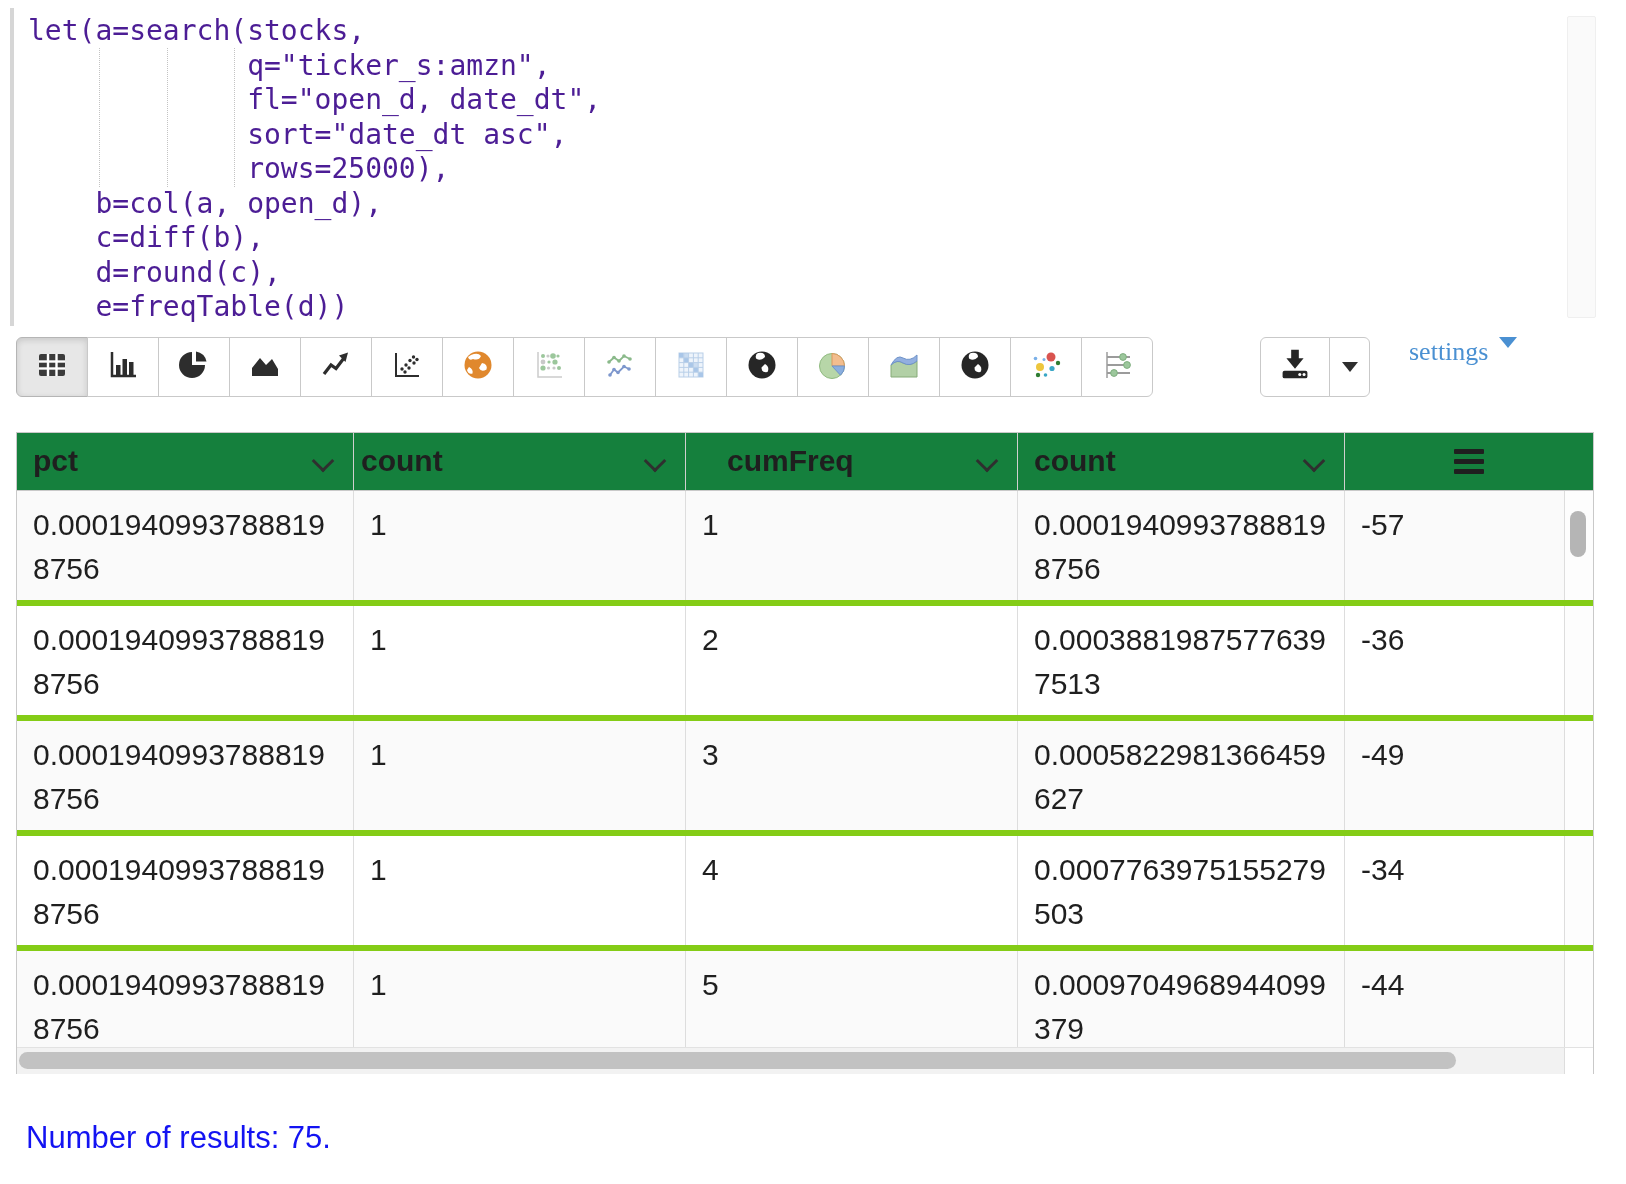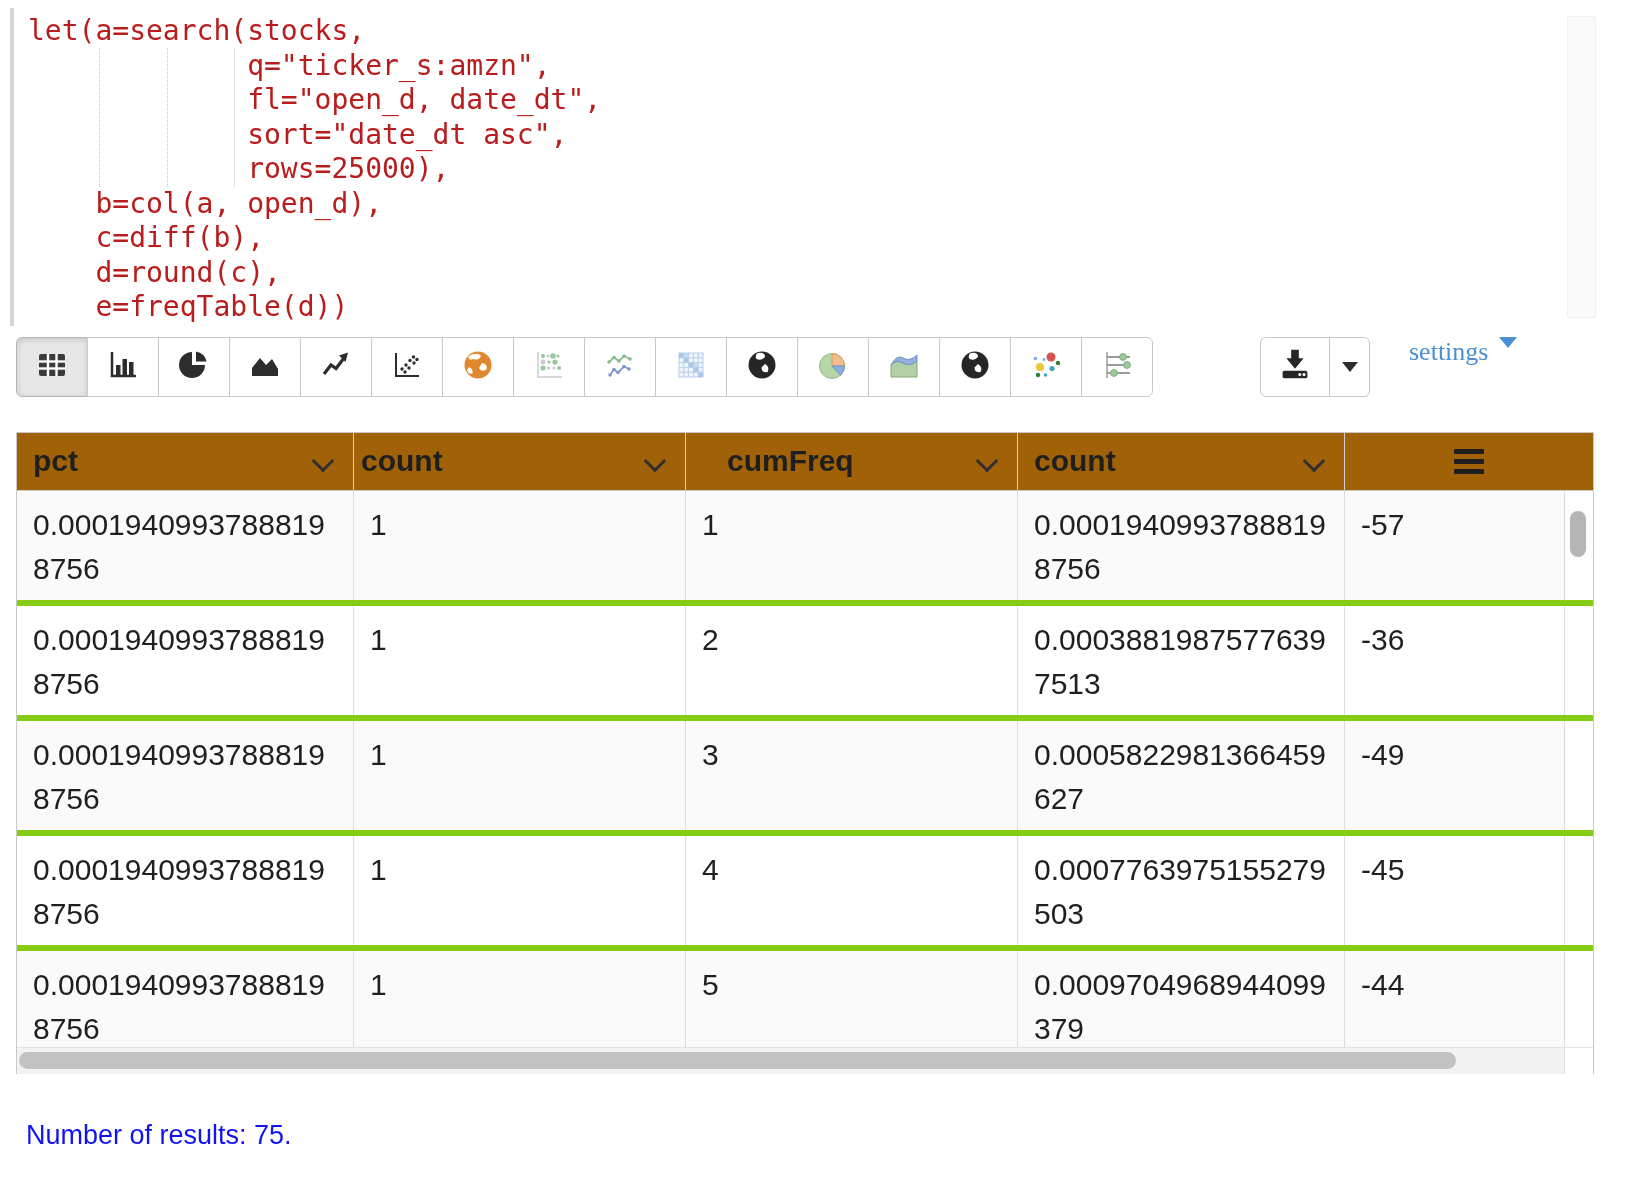--- a/index.html
+++ b/index.html
@@ -6,21 +6,21 @@
   body {
     width:1626px; height:1184px; position:relative; overflow:hidden;
     background:#fff; font-family:"Liberation Sans",sans-serif;
   }
 
   
   .editor { position:absolute; left:10px; top:8px; width:1588px; height:318px;
             border-left:4px solid #d6d6d6; }
   .editor pre { margin:0; padding:6px 0 0 14px;
     font-family:"DejaVu Sans Mono",monospace; font-size:28px; line-height:34.5px;
-    color:#b91c1c; white-space:pre; }
+    color:#4c1d95; white-space:pre; }
   .indent-guide { position:absolute; top:40px; height:139px; width:0;
     border-left:1px dotted #c3c3c3; }
   .ig1 { left:85px; } .ig2 { left:153px; } .ig3 { left:220px; }
   .editor-scroll { position:absolute; left:1553px; top:8px; width:27px; height:300px;
     background:#fafafa; border:1px solid #efefef; border-radius:2px; }
 
   
   .toolbar-group { position:absolute; left:16px; top:337px; display:flex; }
   .tbtn { width:72px; height:60px; background:#fff; border:1px solid #c9c9c9;
     margin-left:-1px; display:flex; align-items:center; justify-content:center;
@@ -41,21 +41,21 @@
 
   .settings { position:absolute; left:1409px; top:337px; height:60px;
     display:flex; gap:11px; cursor:pointer;font-family:Liberation Serif, serif; }
   .settings-label { font-size:26px; color:#4a90d2; }
   .caret-blue { width:0; height:0; border-left:9px solid transparent;
     border-right:9px solid transparent; border-top:11px solid #4a90d2; }
 
   
   .dtable { position:absolute; left:16px; top:432px; width:1578px; height:642px;
     box-sizing:border-box; border:1px solid #c9c9c9; background:#fff; }
-  .thead { display:flex; height:58px; background:#a16207;
+  .thead { display:flex; height:58px; background:#15803d;
     border-bottom:1px solid #c9c9c9; box-sizing:border-box; }
   .th { position:relative; box-sizing:border-box; border-left:1px solid #cfcfcf;
     font-weight:bold; font-size:30px; line-height:56px; color:#1f1f1f;
     padding-left:16px; overflow:hidden; }
   .th:first-child { border-left:none; }
   .hw1{width:336px;} .hw2{width:332px;padding-left:7px;} .hw3{width:332px;padding-left:41px;} .hw4{width:327px;} .hw5{width:195px;}
   .hmenu { flex:1; display:flex; align-items:center; justify-content:center;
     border-left:1px solid #cfcfcf; cursor:pointer; }
   .chev { position:absolute; right:22px; top:20px; width:13px; height:13px;
     border-left:3px solid #2f2f2f; border-bottom:3px solid #2f2f2f;
@@ -75,21 +75,21 @@
     background:#b5b5b5; border-radius:8px; cursor:pointer; }
 
   .hscroll { position:relative; height:26px; background:#f2f2f2;
     border-top:1px solid #e2e2e2; box-sizing:content-box; }
   .hcorner { position:absolute; right:0; top:0; width:29px; height:26px;
     background:#fff; border-left:1px solid #ddd; box-sizing:border-box; }
   .hthumb { position:absolute; left:2px; top:4px; width:1437px; height:17px;
     background:#c2c2c2; border-radius:8.5px; cursor:pointer; }
 
   
-  .results { position:absolute; left:26px; top:1120px; font-size:27px; color:#1313f2; }
+  .results { position:absolute; left:26px; top:1120px; font-size:31px; color:#1313f2; }
 </style>
 </head>
 <body>
 
 <div class="editor">
   <pre>let(a=search(stocks,
              q="ticker_s:amzn",
              fl="open_d, date_dt",
              sort="date_dt asc",
              rows=25000),
@@ -369,21 +369,21 @@
       <div class="td bw3">3</div>
       <div class="td bw4">0.0005822981366459627</div>
       <div class="td bw5">-49</div>
       <div class="scrollcol"></div>
     </div>
     <div class="trow">
       <div class="td bw1">0.00019409937888198756</div>
       <div class="td bw2">1</div>
       <div class="td bw3">4</div>
       <div class="td bw4">0.0007763975155279503</div>
-      <div class="td bw5">-45</div>
+      <div class="td bw5">-34</div>
       <div class="scrollcol"></div>
     </div>
     <div class="trow odd">
       <div class="td bw1">0.00019409937888198756</div>
       <div class="td bw2">1</div>
       <div class="td bw3">5</div>
       <div class="td bw4">0.0009704968944099379</div>
       <div class="td bw5">-44</div>
       <div class="scrollcol"></div>
     </div>

